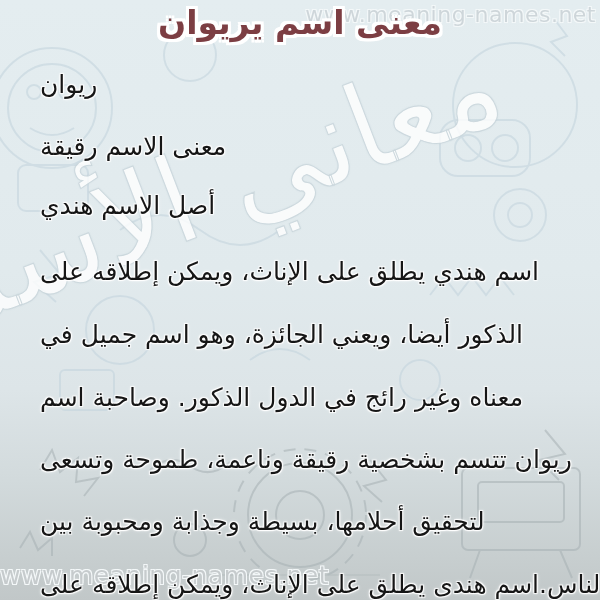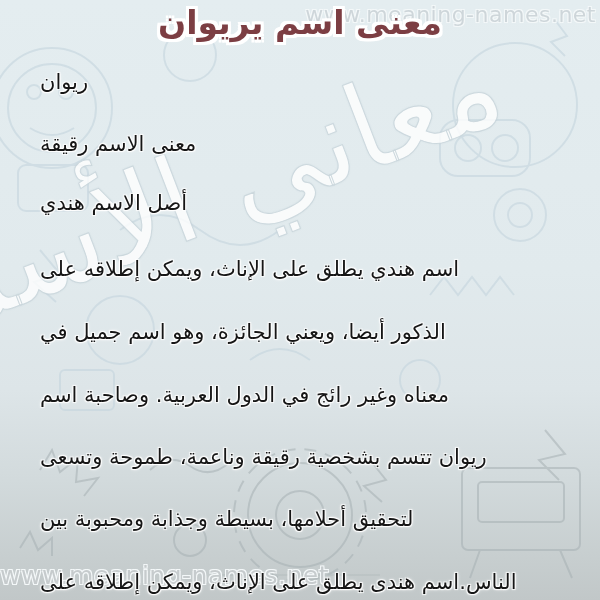--- a/index.html
+++ b/index.html
@@ -53,21 +53,21 @@
       -3px  3px 0 #fff, 3px  3px 0 #fff,
       -3px  0   0 #fff, 3px  0   0 #fff,
        0   -3px 0 #fff, 0    3px 0 #fff,
        0 0 5px #fff;
   }
   .bodyline{
     position:absolute;z-index:3;
     left:40px;
     direction:rtl;
     white-space:nowrap;
-    font-size:21px;
+    font-size:25px;
     font-weight:500;
     color:#161616;
     line-height:1.2;
     text-shadow:
       -1px -1px 1px rgba(255,255,255,.9), 1px -1px 1px rgba(255,255,255,.9),
       -1px  1px 1px rgba(255,255,255,.9), 1px  1px 1px rgba(255,255,255,.9),
        0 0 4px rgba(255,255,255,.8);
   }
   .l1{top:70px;}  .l2{top:132px;} .l3{top:191px;}
   .l4{top:257px;text-align:right;} .l5{top:320px;} .l6{top:383px;}
@@ -124,18 +124,18 @@
   <div class="wm wm-top">www.meaning-names.net</div>
   <div class="wm wm-bottom">www.meaning-names.net</div>
 
   <div class="title">معنى اسم يريوان</div>
 
   <div class="bodyline l1">ريوان</div>
   <div class="bodyline l2">معنى الاسم رقيقة</div>
   <div class="bodyline l3">أصل الاسم هندي</div>
   <div class="bodyline l4">اسم هندي يطلق على الإناث، ويمكن إطلاقه على</div>
   <div class="bodyline l5">الذكور أيضا، ويعني الجائزة، وهو اسم جميل في</div>
-  <div class="bodyline l6">معناه وغير رائج في الدول العربية. وصاحبة اسم</div>
+  <div class="bodyline l6">معناه وغير رائج في الدول الذكور. وصاحبة اسم</div>
   <div class="bodyline l7">ريوان تتسم بشخصية رقيقة وناعمة، طموحة وتسعى</div>
   <div class="bodyline l8">لتحقيق أحلامها، بسيطة وجذابة ومحبوبة بين</div>
   <div class="bodyline l9">الناس.اسم هندى يطلق على الإناث، ويمكن إطلاقه على</div>
 
 </div>
 
 </body></html>

